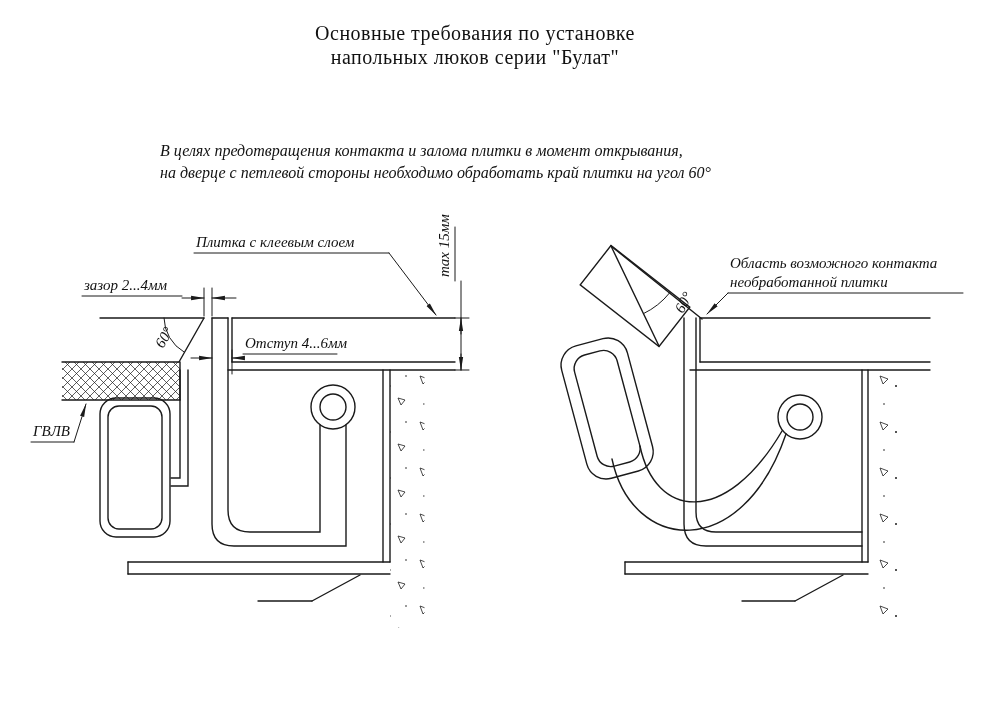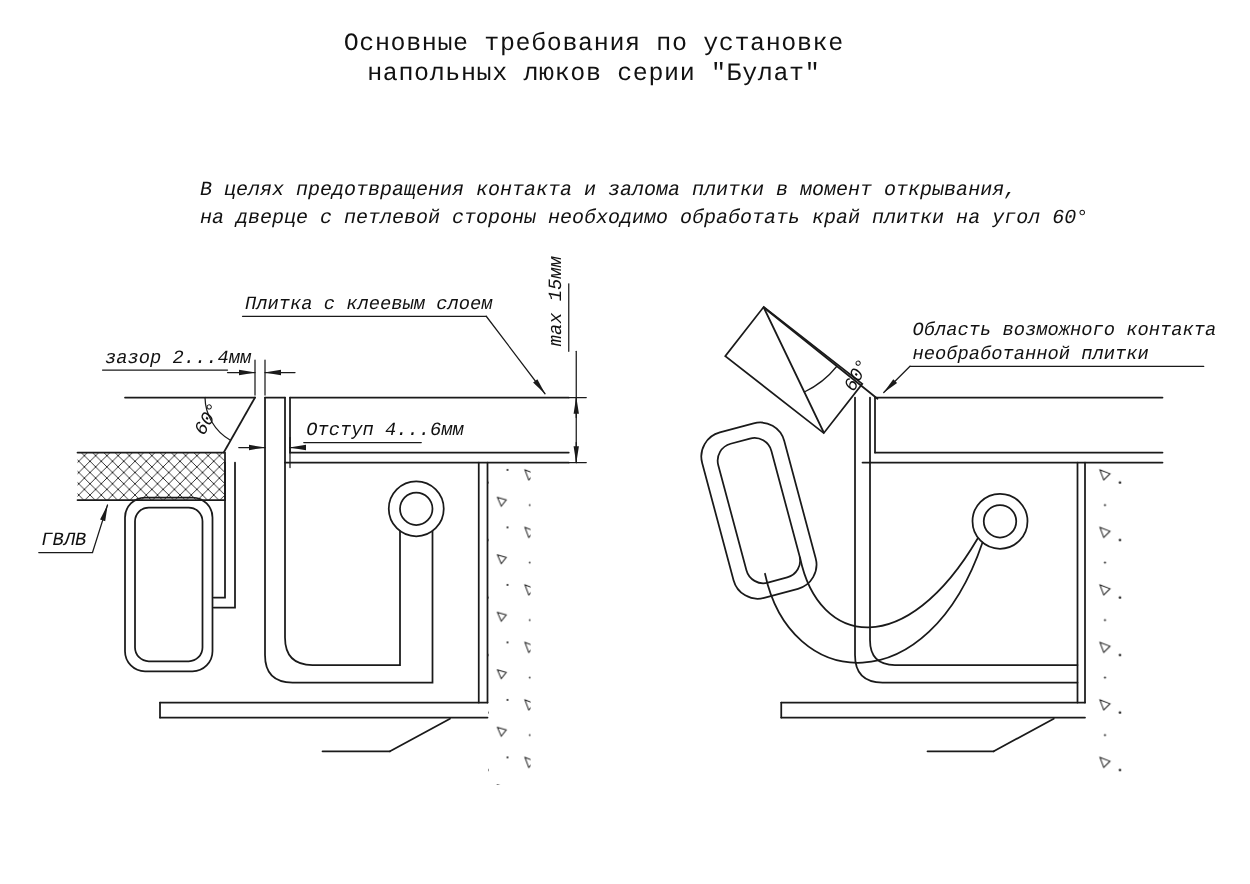--- a/index.html
+++ b/index.html
@@ -1,17 +1,17 @@
 <!DOCTYPE html>
 <html><head>
 <meta charset="utf-8">
 <style>
   html,body{margin:0;padding:0;background:#ffffff;}
   .canvas{position:relative;width:1000px;height:707px;background:#ffffff;overflow:hidden;
-          font-family:Liberation Mono, monospace;text-align:center;}
+          font-family:Liberation Serif, serif;text-align:center;}
   svg{display:block;}
   text{fill:#111111;}
   .t-title{font-size:20px;font-style:normal;letter-spacing:.5px;}
   .t-note{font-size:16px;font-style:italic;}
   .t-label{font-size:15px;font-style:italic;}
   .ln{stroke:#1a1a1a;stroke-width:1.4;fill:none;stroke-linecap:round;}
   .thin{stroke:#1a1a1a;stroke-width:1;fill:none;stroke-linecap:round;}
 </style>
 </head>
 <body>

